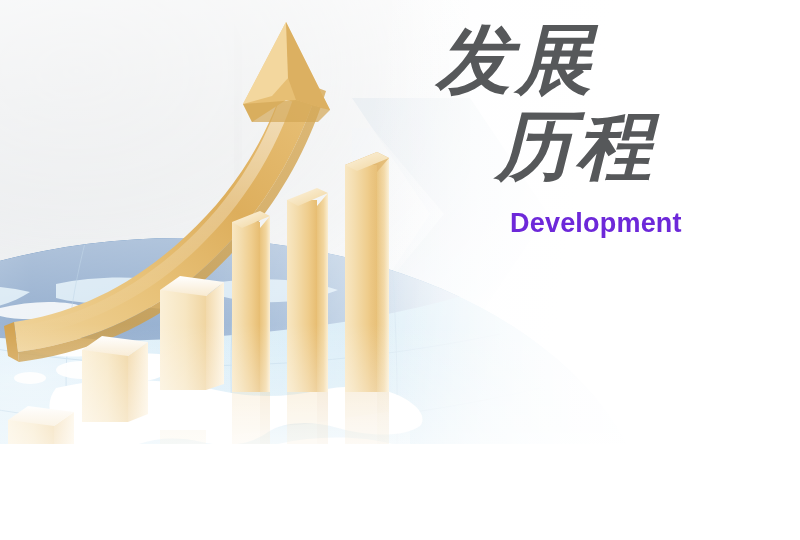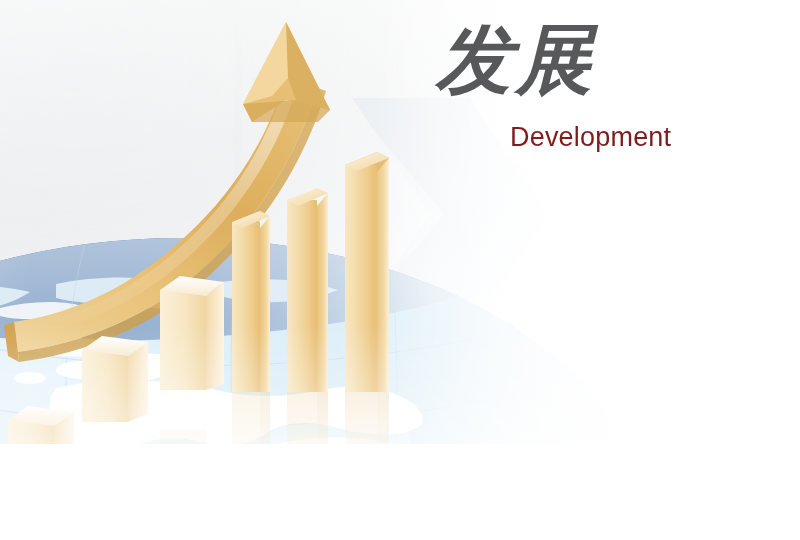--- a/index.html
+++ b/index.html
@@ -74,23 +74,23 @@
     line-height:1;
     white-space:nowrap;
     font-family:"DejaVu Serif",serif;
     font-weight:700;
     font-style:italic;
     letter-spacing:4px;
   }
   .cjk-1{font-size:76px;margin-left:4px;}
   .cjk-2{font-size:76px;margin-left:64px;margin-top:10px;}
   .en-line{
-    color:#7f1d1d;
+    color:#6d28d9;
     font-family:"Liberation Sans",sans-serif;
-    font-weight:400;
+    font-weight:700;
     font-size:27px;
     letter-spacing:.2px;
     line-height:1.27;
   }
   .en-wrap{margin-top:22px;margin-left:78px;}
 </style>
 </head>
 <body>
 
 <div id="stage">
@@ -463,18 +463,19 @@
 
       <rect x="370" y="0" width="430" height="540" fill="url(#chartRightFade)"></rect>
     </svg>
   </div>
 
   <div class="right-fade"></div>
   <div class="bottom-fade"></div>
 
   <div class="title-block">
     <div class="cjk-line cjk-1">发展</div>
+    <div class="cjk-line cjk-2">历程</div>
     <div class="en-wrap">
       <div class="en-line">Development</div>
     </div>
   </div>
 
 </div>
 
 </body></html>

